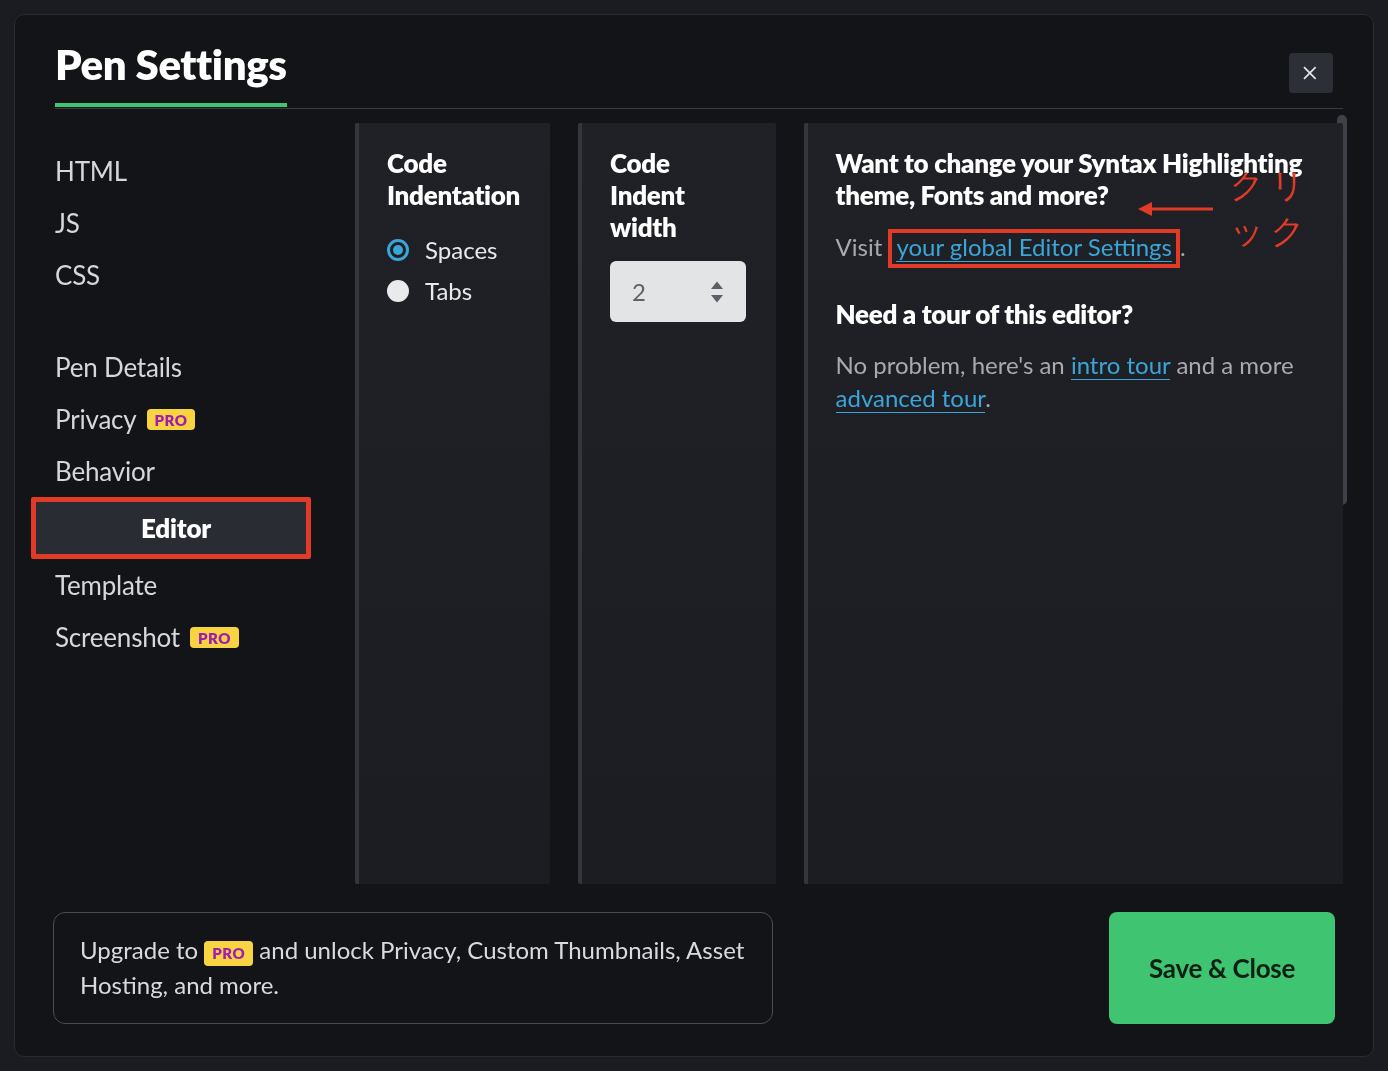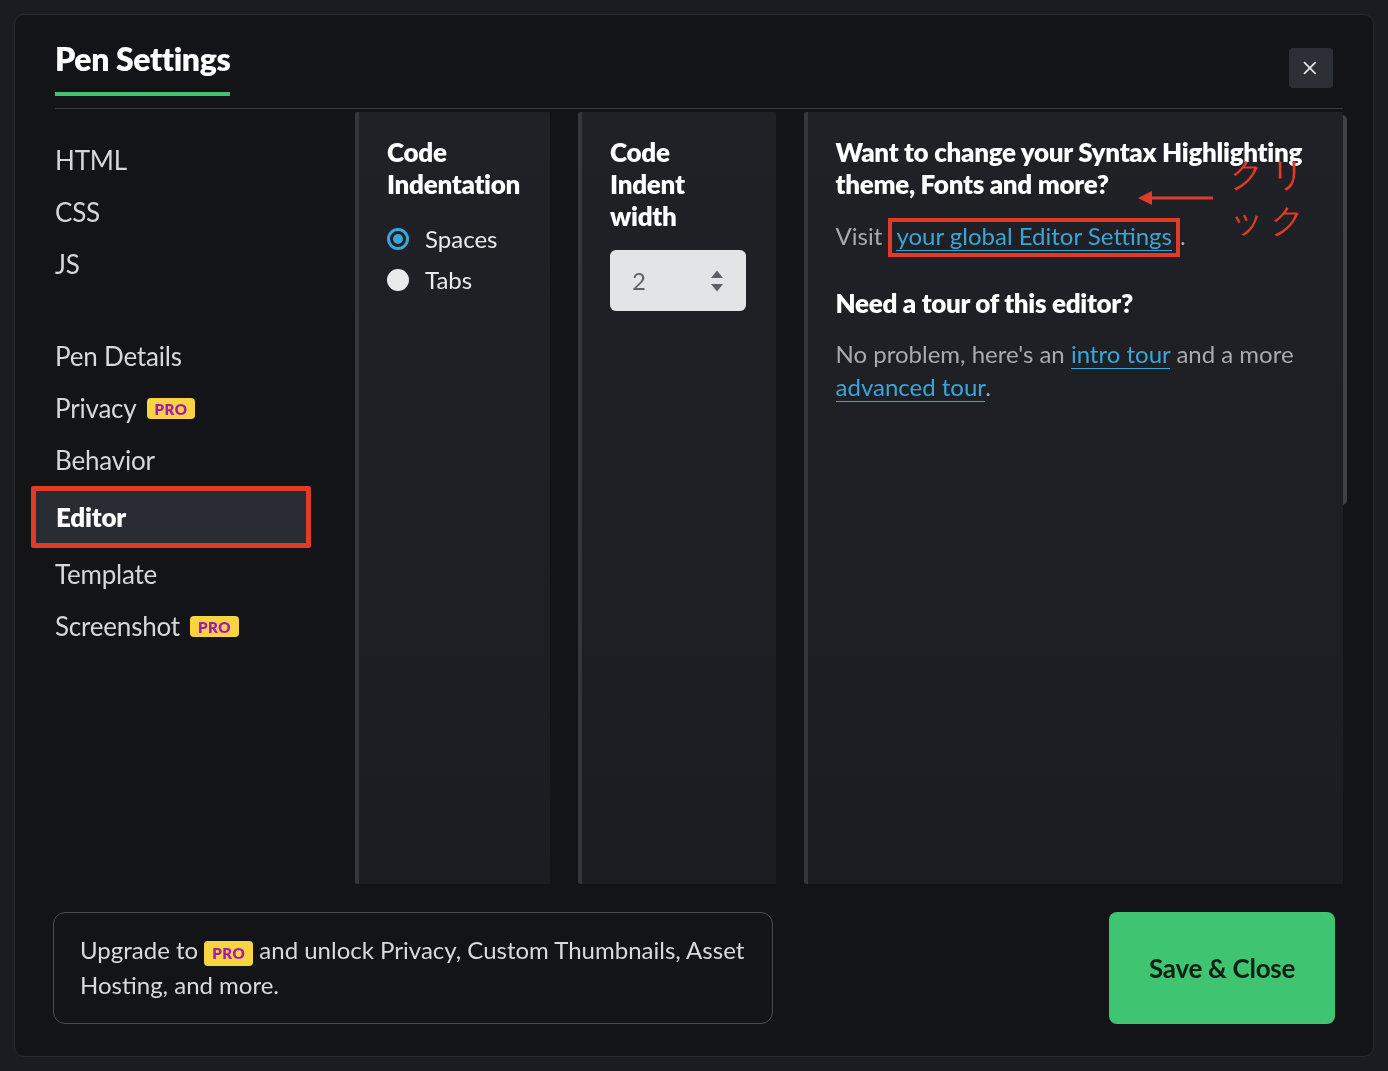--- a/index.html
+++ b/index.html
@@ -22,21 +22,21 @@
     flex-direction: column;
   }
   
   .header {
     display: flex;
     align-items: center;
     justify-content: space-between;
     padding: 24px 40px 8px 40px;
   }
   .title {
-    font-size: 32px;
+    font-size: 42px;
     font-weight: 800;
     color: #ffffff;
     letter-spacing: -0.4px;
     padding-bottom: 14px;
     border-bottom: 4px solid #3fc471;
   }
   .header-line {
     position: absolute;
     left: 40px;
     right: 30px;
@@ -83,20 +83,21 @@
   .nav-item.active {
     color: #ffffff;
     font-weight: 800;
     background: #2a2c33;
     border: 5px solid #e13a26;
     border-radius: 2px;
     margin-left: -24px;
     padding-left: 20px;
     padding-right: 10px;
     width: 280px;
+    justify-content: center;
   }
   .pro-badge {
     display: inline-block;
     background: #f9d442;
     color: #a21caf;
     font-size: 15px;
     font-weight: 800;
     padding: 2px 8px 1px 8px;
     border-radius: 4px;
     letter-spacing: 0.5px;
@@ -263,22 +264,22 @@
   </div>
   <div class="header-line"></div>
 
   <div class="scroll-stub"></div>
 
   <div class="body">
 
     <div class="sidebar">
       <div class="nav-group">
         <div class="nav-item">HTML</div>
+        <div class="nav-item">JS</div>
         <div class="nav-item">CSS</div>
-        <div class="nav-item">JS</div>
       </div>
       <div class="nav-group">
         <div class="nav-item">
           <span>Pen Details</span>
         </div>
         <div class="nav-item">
           <span>Privacy</span>
           <span class="pro-badge">PRO</span>
         </div>
         <div class="nav-item">

